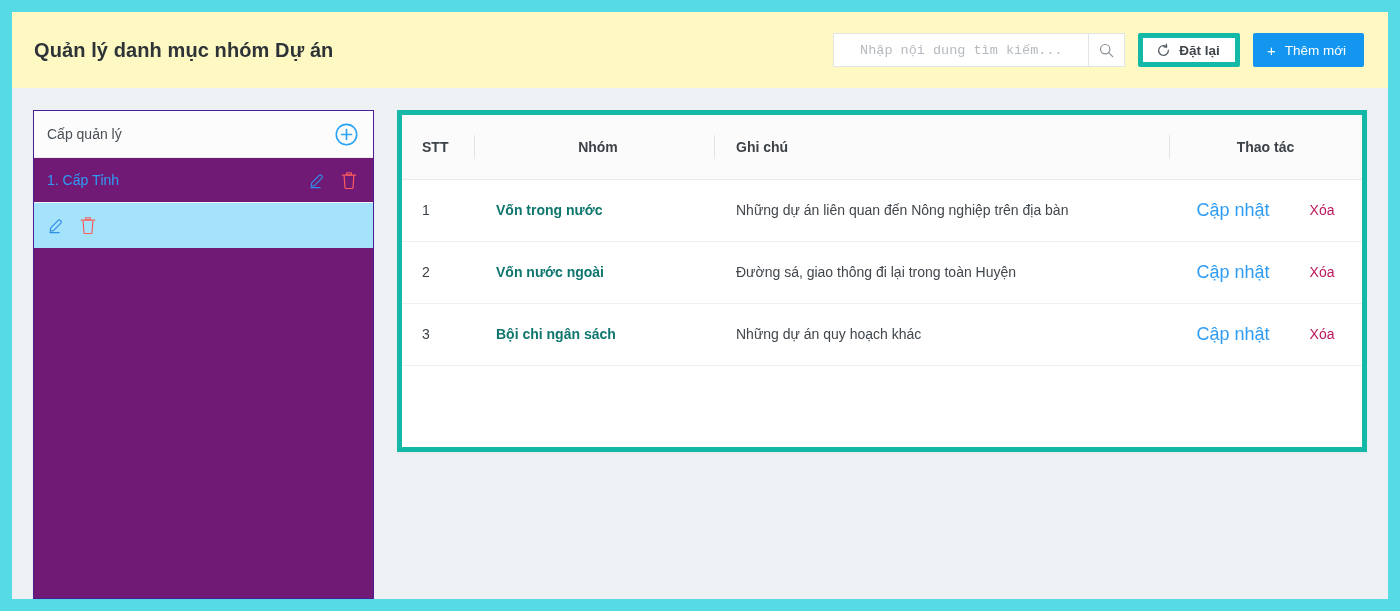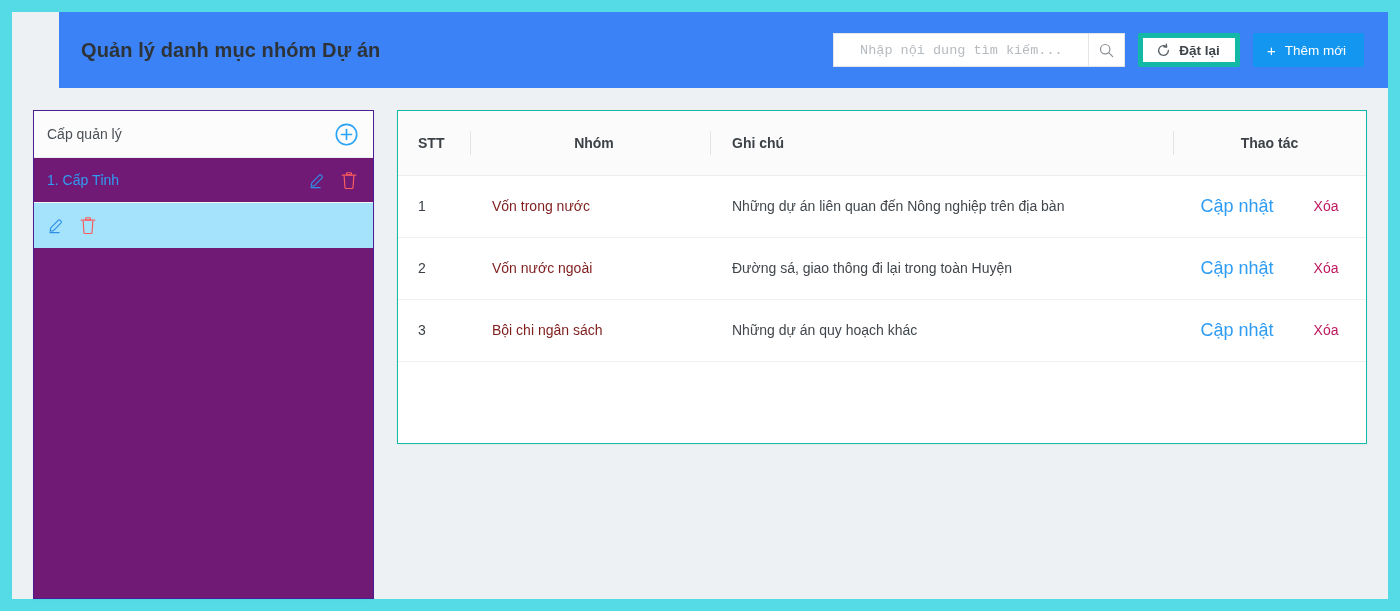--- a/index.html
+++ b/index.html
@@ -14,26 +14,25 @@
     left: 12px; top: 12px;
     width: 1376px; height: 587px;
     background: #edf1f4;
     display: flex;
     flex-direction: column;
   }
 
   
   .topbar {
     height: 76px;
-    background: #3b82f6;
+    background: #fef9c3;
     display: flex;
     align-items: center;
     padding: 0 24px 0 22px;
     flex: 0 0 auto;
-    margin-left: 47px;
   }
   .page-title {
     font-size: 20px;
     font-weight: bold;
     color: #2e3338;
     letter-spacing: .1px;
   }
   .topbar-actions {
     margin-left: auto;
     display: flex;
@@ -144,21 +143,21 @@
     border-bottom-color: #a5e2fb;
   }
   .side-item-label { flex: 1; }
   .side-icons { display: flex; align-items: center; gap: 14px; }
   .icon-btn { display: flex; cursor: pointer; }
 
   
   .table-card {
     flex: 1;
     background: #fff;
-    border: 1px solid #14b8a6;
+    border: 5px solid #14b8a6;
     align-self: flex-start;
     box-shadow: 0 1px 2px rgba(0,0,0,.04);
   }
   table { width: 100%; border-collapse: collapse; table-layout: fixed; }
   thead th {
     background: #fbfbfb;
     height: 64px;
     font-size: 14px;
     font-weight: bold;
     color: #3c4247;
@@ -185,22 +184,22 @@
     color: #41474c;
     border-bottom: 1px solid #f0f0f0;
     padding: 0 14px;
     vertical-align: middle;
   }
   td.c-stt { padding-left: 20px; color: #3b4146; }
   td.c-group { padding-left: 22px; }
   td.c-note { padding-left: 22px; }
   td.c-action { padding: 0; }
   .group-link {
-    color: #7f1d1d;
-    font-weight: normal;
+    color: #0f766e;
+    font-weight: bold;
     cursor: pointer;
   }
   .actions {
     display: flex;
     align-items: center;
     justify-content: center;
     gap: 40px;
   }
   .act-update { color: #2f9cf4; cursor: pointer; font-size: 18px; }
   .act-delete { color: #be185d; cursor: pointer; font-size: 14px; }

